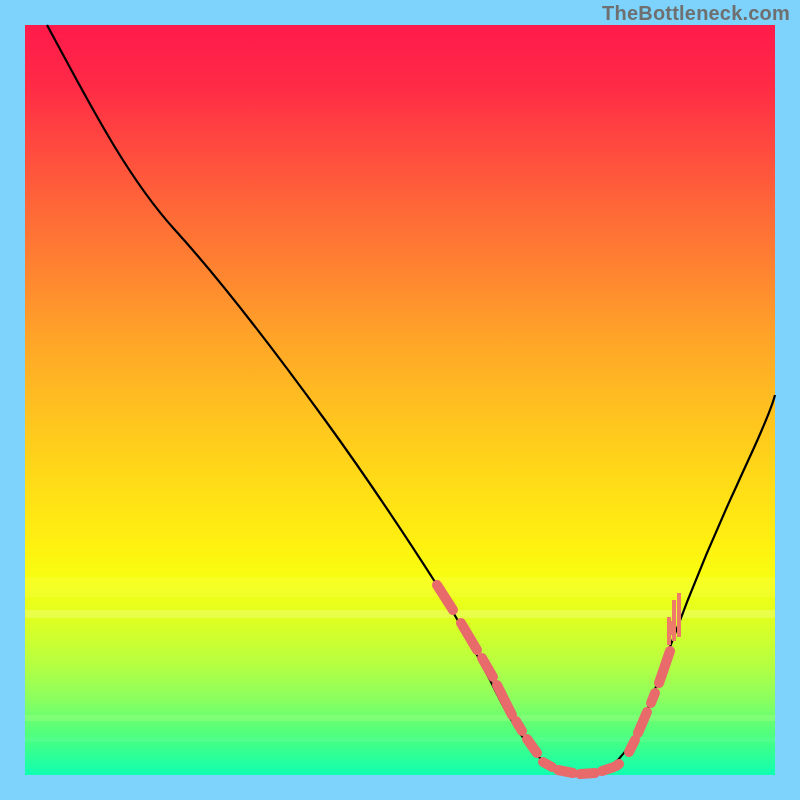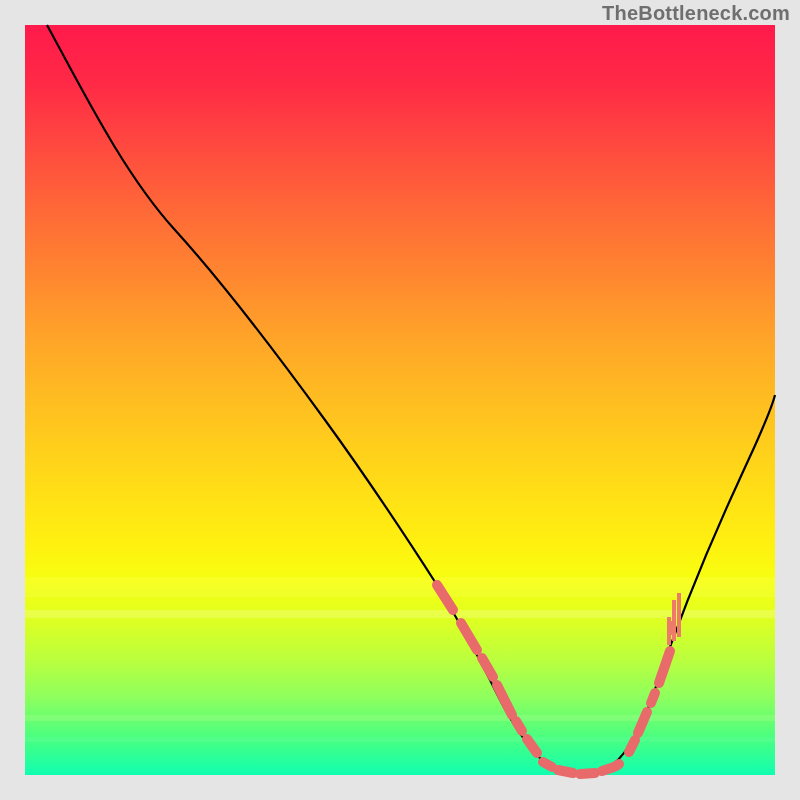--- a/index.html
+++ b/index.html
@@ -1,20 +1,20 @@
 <!DOCTYPE html>
 <html><head>
 <meta charset="utf-8">
 <style>
   * { margin: 0; padding: 0; box-sizing: border-box; }
   html, body { width: 800px; height: 800px; overflow: hidden; background: #000; }
   .frame {
     width: 800px;
     height: 800px;
-    background: #e5e5e5;
+    background: #7dd3fc;
     position: relative;
   }
   .plot-area {
     position: absolute;
     left: 25px;
     top: 25px;
     width: 750px;
     height: 750px;
     background: linear-gradient(to bottom,
       #ff1a4b 0%,

